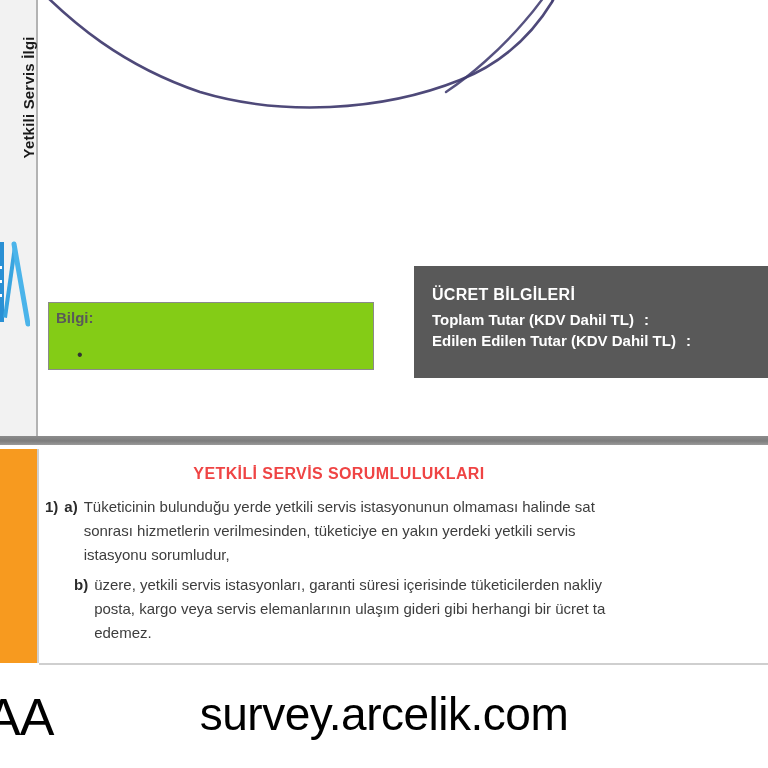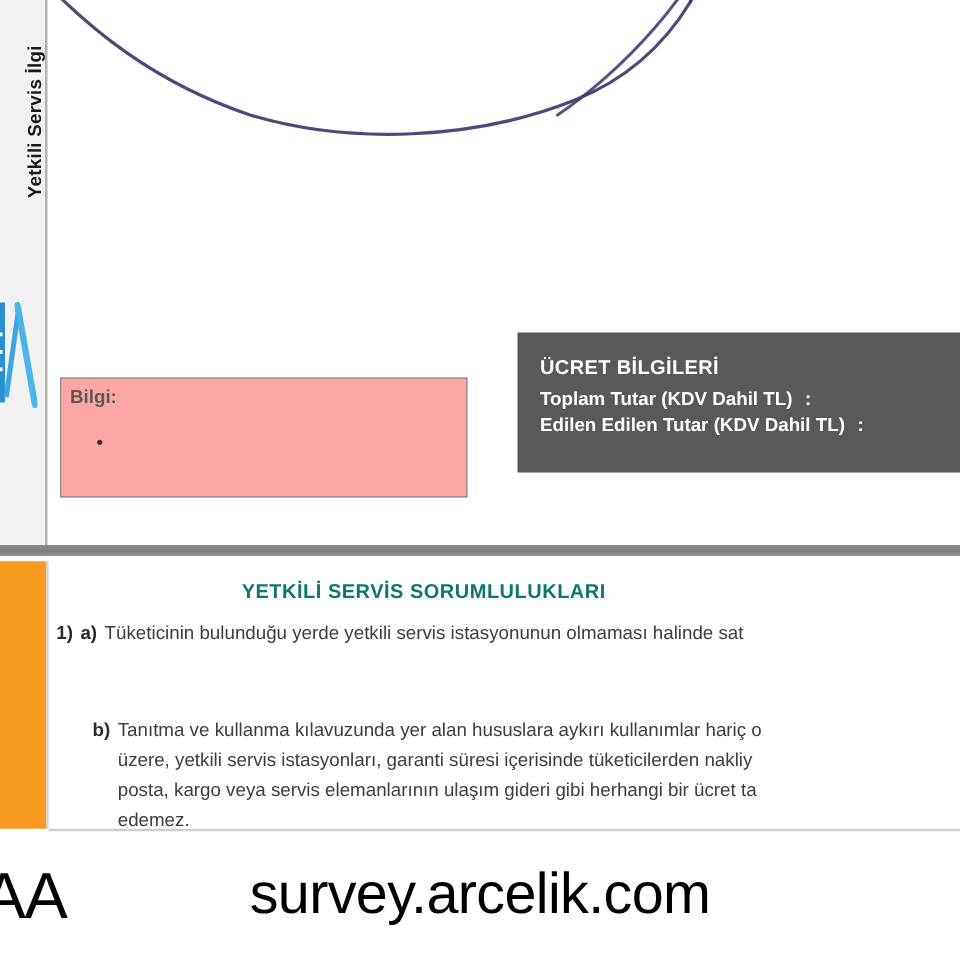--- a/index.html
+++ b/index.html
@@ -79,23 +79,23 @@
     height: 240px;
     pointer-events: none;
   }
 
   
   #bilgi-box {
     position: absolute;
     left: 48px;
     top: 302px;
     width: 326px;
-    height: 96px;
+    height: 68px;
     border: 1px solid #8a8a8a;
-    background: #fca5a5;
+    background: #84cc16;
   }
   #bilgi-label {
     position: absolute;
     left: 7px; top: 6px;
     font-size: 15px;
     font-weight: bold;
     color: #595959;
   }
   #bilgi-bullet {
     position: absolute;
@@ -184,21 +184,21 @@
     overflow: hidden;
   }
 
   #resp-heading {
     position: absolute;
     left: 0; top: 20px;
     width: 600px;
     text-align: center;
     font-size: 16px;
     font-weight: bold;
-    color: #0f766e;
+    color: #ef4444;
     letter-spacing: .4px;
   }
 
   .resp-item {
     position: absolute;
     display: flex;
     font-size: 15px;
     line-height: 24px;
     color: #3d3d3d;
     white-space: nowrap;
@@ -316,27 +316,28 @@
     <div id="doc-bottom-edge"></div>
 
     <div id="doc-bottom-body">
       <div id="resp-heading">YETKİLİ SERVİS SORUMLULUKLARI</div>
 
       <div class="resp-item" id="resp-item-a">
         <span class="resp-num">1)</span>
         <span class="resp-letter">a)</span>
         <span class="resp-lines">
           <div>Tüketicinin bulunduğu yerde yetkili servis istasyonunun olmaması halinde sat</div>
+          <div>sonrası hizmetlerin verilmesinden, tüketiciye en yakın yerdeki yetkili servis</div>
+          <div>istasyonu sorumludur,</div>
         </span>
       </div>
 
       <div class="resp-item" id="resp-item-b">
         <span class="resp-letter">b)</span>
         <span class="resp-lines">
-          <div>Tanıtma ve kullanma kılavuzunda yer alan hususlara aykırı kullanımlar hariç o</div>
           <div>üzere, yetkili servis istasyonları, garanti süresi içerisinde tüketicilerden nakliy</div>
           <div>posta, kargo veya servis elemanlarının ulaşım gideri gibi herhangi bir ücret ta</div>
           <div>edemez.</div>
         </span>
       </div>
     </div>
 
     <div id="doc-bottom-bottomrule"></div>
   </div>
 

